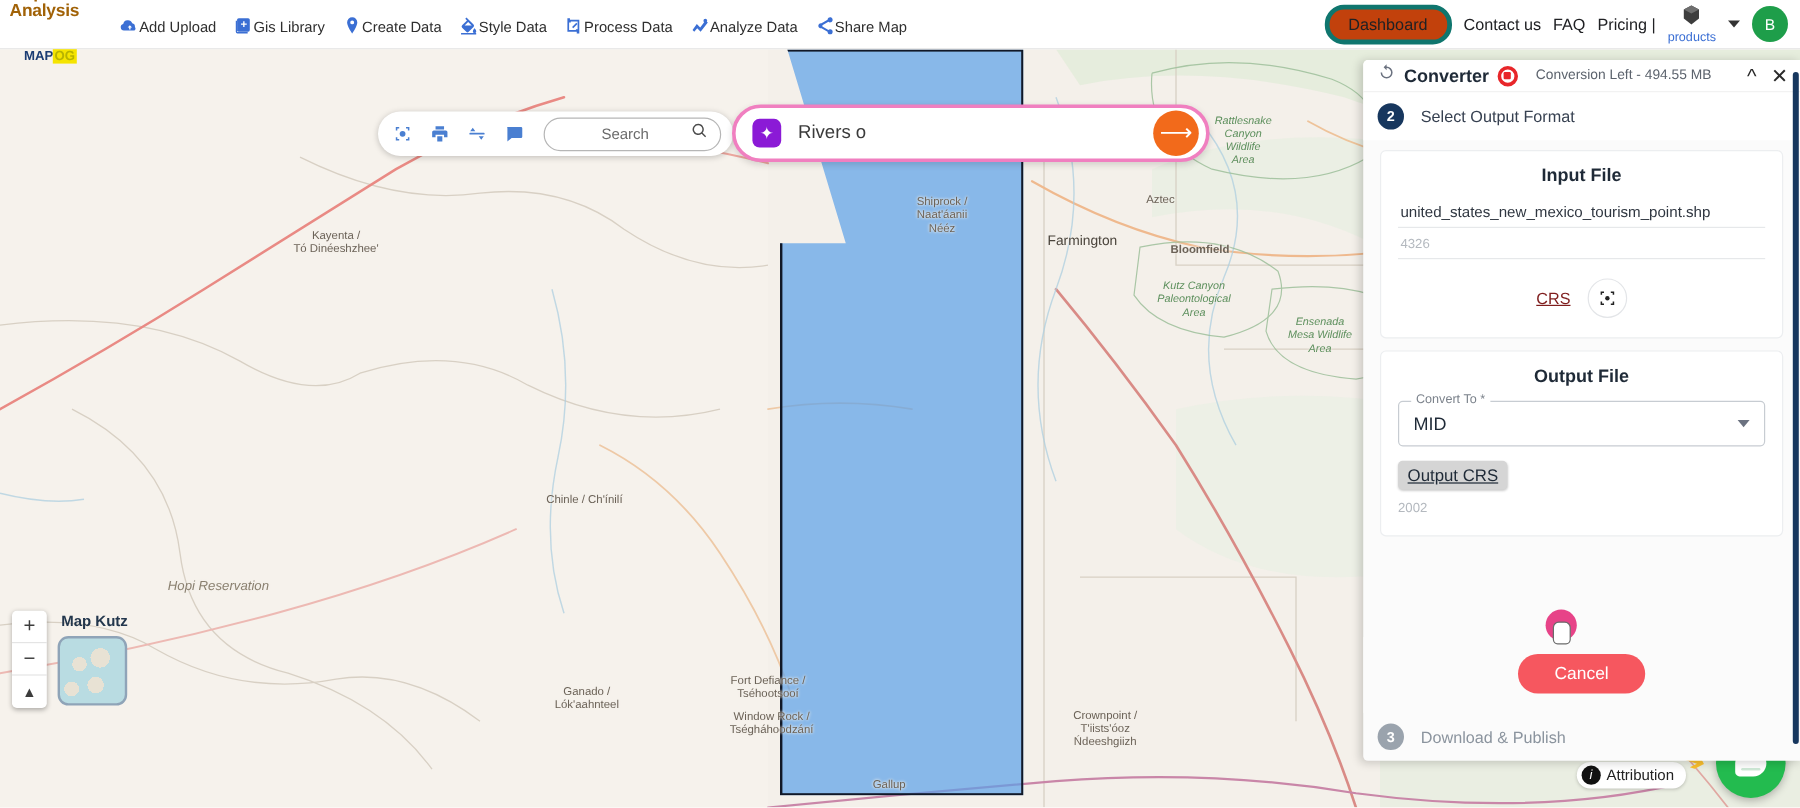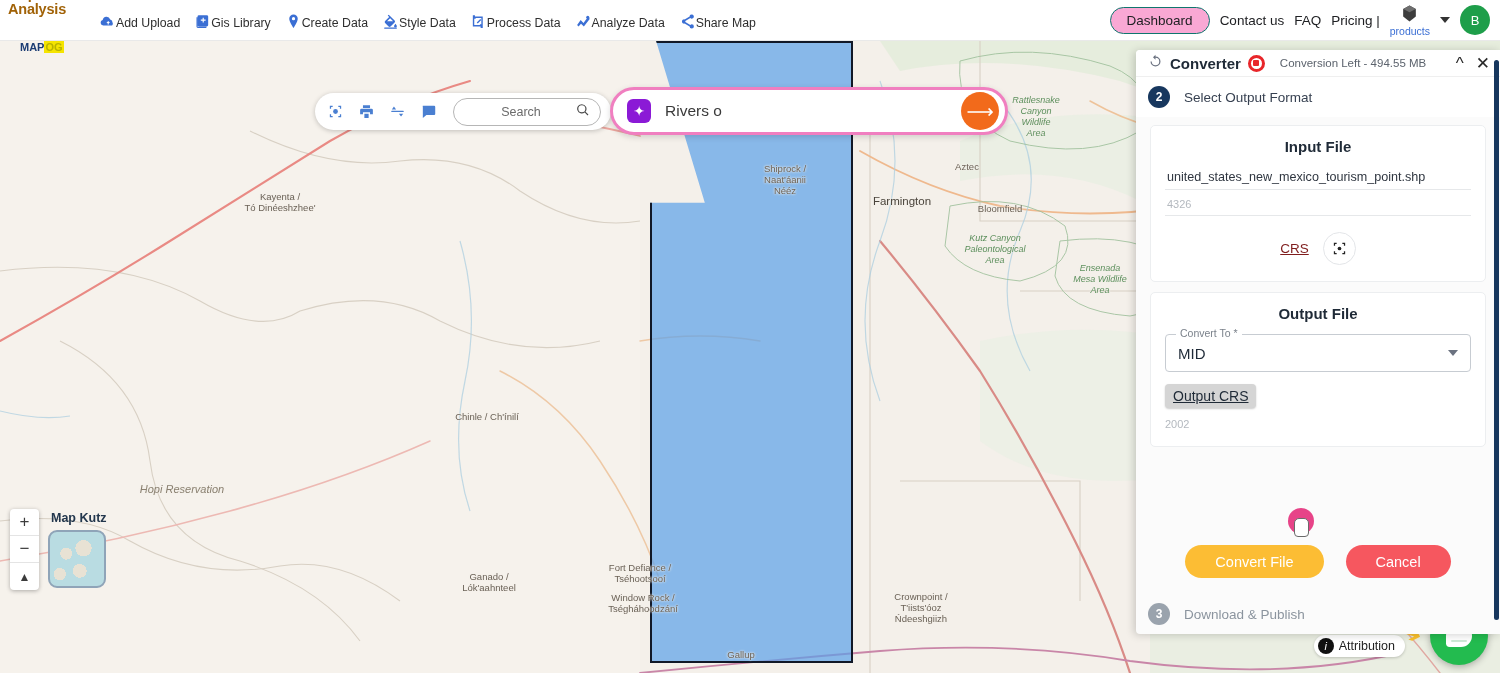--- a/index.html
+++ b/index.html
@@ -28,22 +28,22 @@
     padding: 2px 7px 0 7px; cursor: pointer; min-width: 76px;
   }
   .navitem .ic { height: 18px; display: flex; align-items: center; justify-content: center; }
   .navitem .lb { font-size: 12.3px; color: #2f2f2f; margin-top: 2px; white-space: nowrap; }
   .navitem svg { fill: #3b6fd4; }
 
   .navright {
     margin-left: auto; display: flex; align-items: center; gap: 10px; padding-right: 10px;
   }
   .dashboard-btn {
-    border: 1px solid #0f766e; border-radius: 16px; padding: 5px 16px;
-    font-size: 13.5px; color: #202124; background: #f9a8d4; cursor: pointer;
+    border: 4px solid #0f766e; border-radius: 16px; padding: 5px 16px;
+    font-size: 13.5px; color: #202124; background: #c2410c; cursor: pointer;
   }
   .navlink { font-size: 13.5px; color: #202124; cursor: pointer; }
   .products-wrap { display: flex; flex-direction: column; align-items: center; cursor: pointer; }
   .products-wrap .plabel { font-size: 10.5px; color: #3b6fd4; margin-top: -2px; }
   .caret-down { width: 0; height: 0; border-left: 5px solid transparent; border-right: 5px solid transparent; border-top: 6px solid #333; cursor:pointer; }
   .avatar {
     width: 30px; height: 30px; border-radius: 50%; background: #1e9e4a;
     color: #fff; font-size: 13px; display: flex; align-items: center; justify-content: center;
     cursor: pointer; font-weight: 500;
   }
@@ -408,21 +408,21 @@
 
     <div class="poly"></div>
 
     <div id="maplabels">
         <div class="maplabel " style="left: 280px; top: 150px;">Kayenta /
 Tó Dinéeshzhee'</div>
         <div class="maplabel " style="left: 487px; top: 370px;">Chinle / Ch'ínilí</div>
         <div class="maplabel park" style="left: 182px; top: 443px;">Hopi Reservation</div>
         <div class="maplabel big" style="left: 902px; top: 155px;">Farmington</div>
         <div class="maplabel " style="left: 967px; top: 120px;">Aztec</div>
-        <div class="maplabel " style="left: 1000px; top: 162px;">Bloomfield</div>
+        <div class="maplabel " style="left: 1000px; top: 162px; font-weight: bold;">Bloomfield</div>
         <div class="maplabel green" style="left: 1036px; top: 54px;">Rattlesnake
 Canyon
 Wildlife
 Area</div>
         <div class="maplabel green" style="left: 995px; top: 192px;">Kutz Canyon
 Paleontological
 Area</div>
         <div class="maplabel green" style="left: 1100px; top: 222px;">Ensenada
 Mesa Wildlife
 Area</div>
@@ -553,21 +553,20 @@
             <span class="select-val">MID</span>
             <span class="select-arrow"></span>
           </div>
         </div>
         <div class="out-crs">Output CRS</div>
         <div class="out-code">2002</div>
       </div>
     </div>
 
     <div class="btn-row">
-      <button class="btn btn-convert">Convert File</button>
       <button class="btn btn-cancel">Cancel</button>
     </div>
 
     <div class="step-row" style="background:transparent;">
       <span class="step-num off">3</span>
       <span class="step-label off">Download &amp; Publish</span>
     </div>
   </div>
 
   <div class="panel-scroll"></div>

